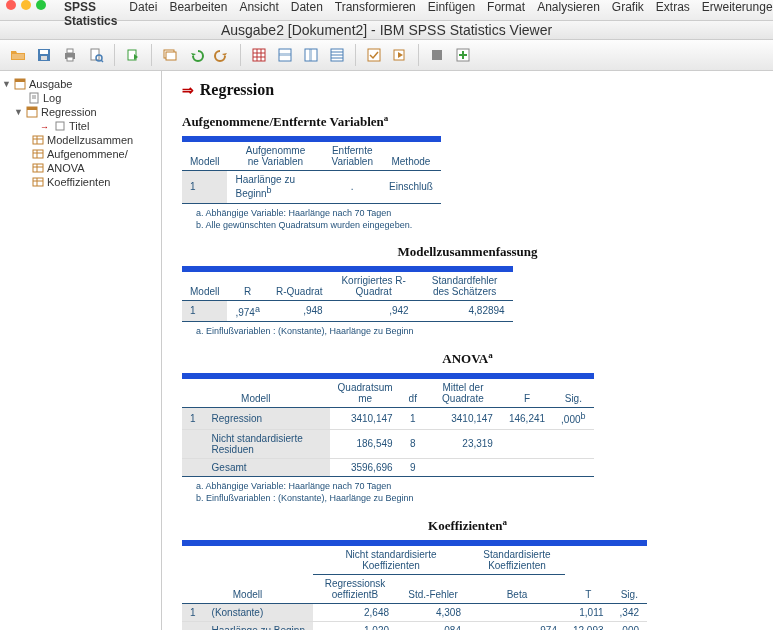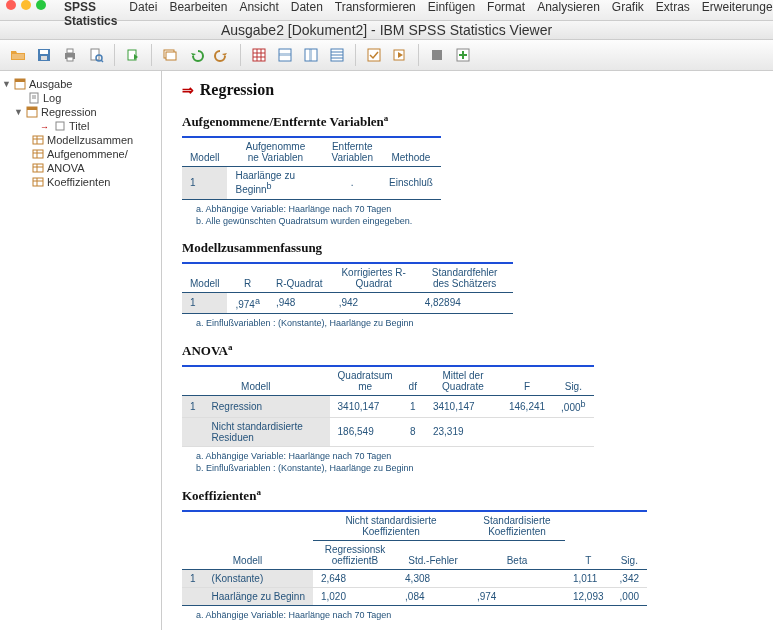--- a/index.html
+++ b/index.html
@@ -17,29 +17,29 @@
   .toolbar .btn svg{width:16px;height:16px}
   .toolbar .sep{width:1px;height:22px;background:#ccc;margin:0 4px}
   .body{display:flex;height:560px}
   .outline{width:155px;border-right:1px solid #ccc;padding:6px 4px 6px 2px;overflow:auto;font-size:11px;color:#333}
   .outline .node{display:flex;align-items:center;gap:3px;padding:1px 0;white-space:nowrap}
   .outline .twisty{width:9px;text-align:center;color:#666;font-size:9px}
   .outline .icon{width:12px;height:12px;flex-shrink:0}
   .content{flex:1;overflow:auto;padding:10px 20px 30px 20px}
   .content h2{font-family:Georgia,serif;font-weight:bold;font-size:16px;color:#111;margin:0 0 10px 0;display:flex;align-items:center;gap:6px}
   .content h2 .arrow{color:#b00;font-size:14px}
-  .content h3{font-family:Georgia,serif;font-weight:bold;font-size:13px;color:#111;margin:14px 0 6px 0;text-align:left}
+  .content h3{font-family:Georgia,serif;font-weight:bold;font-size:13px;color:#111;margin:14px 0 6px 0;text-align:center}
   .content h3.left{text-align:left}
   .sup{font-size:9px;vertical-align:super}
   table.spss{border-collapse:collapse;font-size:10px;color:#26547c}
   table.spss th{font-weight:normal;text-align:center;padding:3px 8px;border-bottom:1px solid #26547c;vertical-align:bottom}
-  table.spss td{padding:3px 8px;text-align:left;border-bottom:1px solid #ddd}
+  table.spss td{padding:3px 8px;text-align:right;border-bottom:1px solid #ddd}
   table.spss td.l{text-align:left}
   table.spss td.c{text-align:center}
-  table.spss tr.top th{border-top:2px solid #1d4ed8}
+  table.spss tr.top th{border-top:6px solid #1d4ed8}
   table.spss tr.bot td{border-bottom:1px solid #26547c}
   table.spss td.shade,table.spss th.shade{background:#e6e6e6}
   .footnote{font-size:9px;color:#26547c;margin:2px 0 2px 14px;max-width:360px}
   .tblwrap{display:flex;justify-content:flex-start;margin-bottom:4px}
 </style>
 </head>
 <body>
 
 <div class="menubar">
   <div class="traffic">
@@ -325,20 +325,29 @@
             </tr>
       <tr>
               <td class="l shade"></td>
               <td class="l shade" style="max-width:110px">Nicht standardisierte Residuen</td>
               <td>186,549</td>
               <td class="c">8</td>
               <td>23,319</td>
               <td></td>
               <td></td>
             </tr>
+      <tr class="bot">
+              <td class="l shade"></td>
+              <td class="l shade">Gesamt</td>
+              <td>3596,696</td>
+              <td class="c">9</td>
+              <td></td>
+              <td></td>
+              <td></td>
+            </tr>
     </tbody>
         </table>
     </div>
     <div class="footnote">a. Abhängige Variable: Haarlänge nach 70 Tagen</div>
     <div class="footnote">b. Einflußvariablen : (Konstante), Haarlänge zu Beginn</div>
 
     <h3><span>Koeffizienten</span><span class="sup">a</span></h3>
     <div class="tblwrap">
     <table class="spss">
       <tbody>

